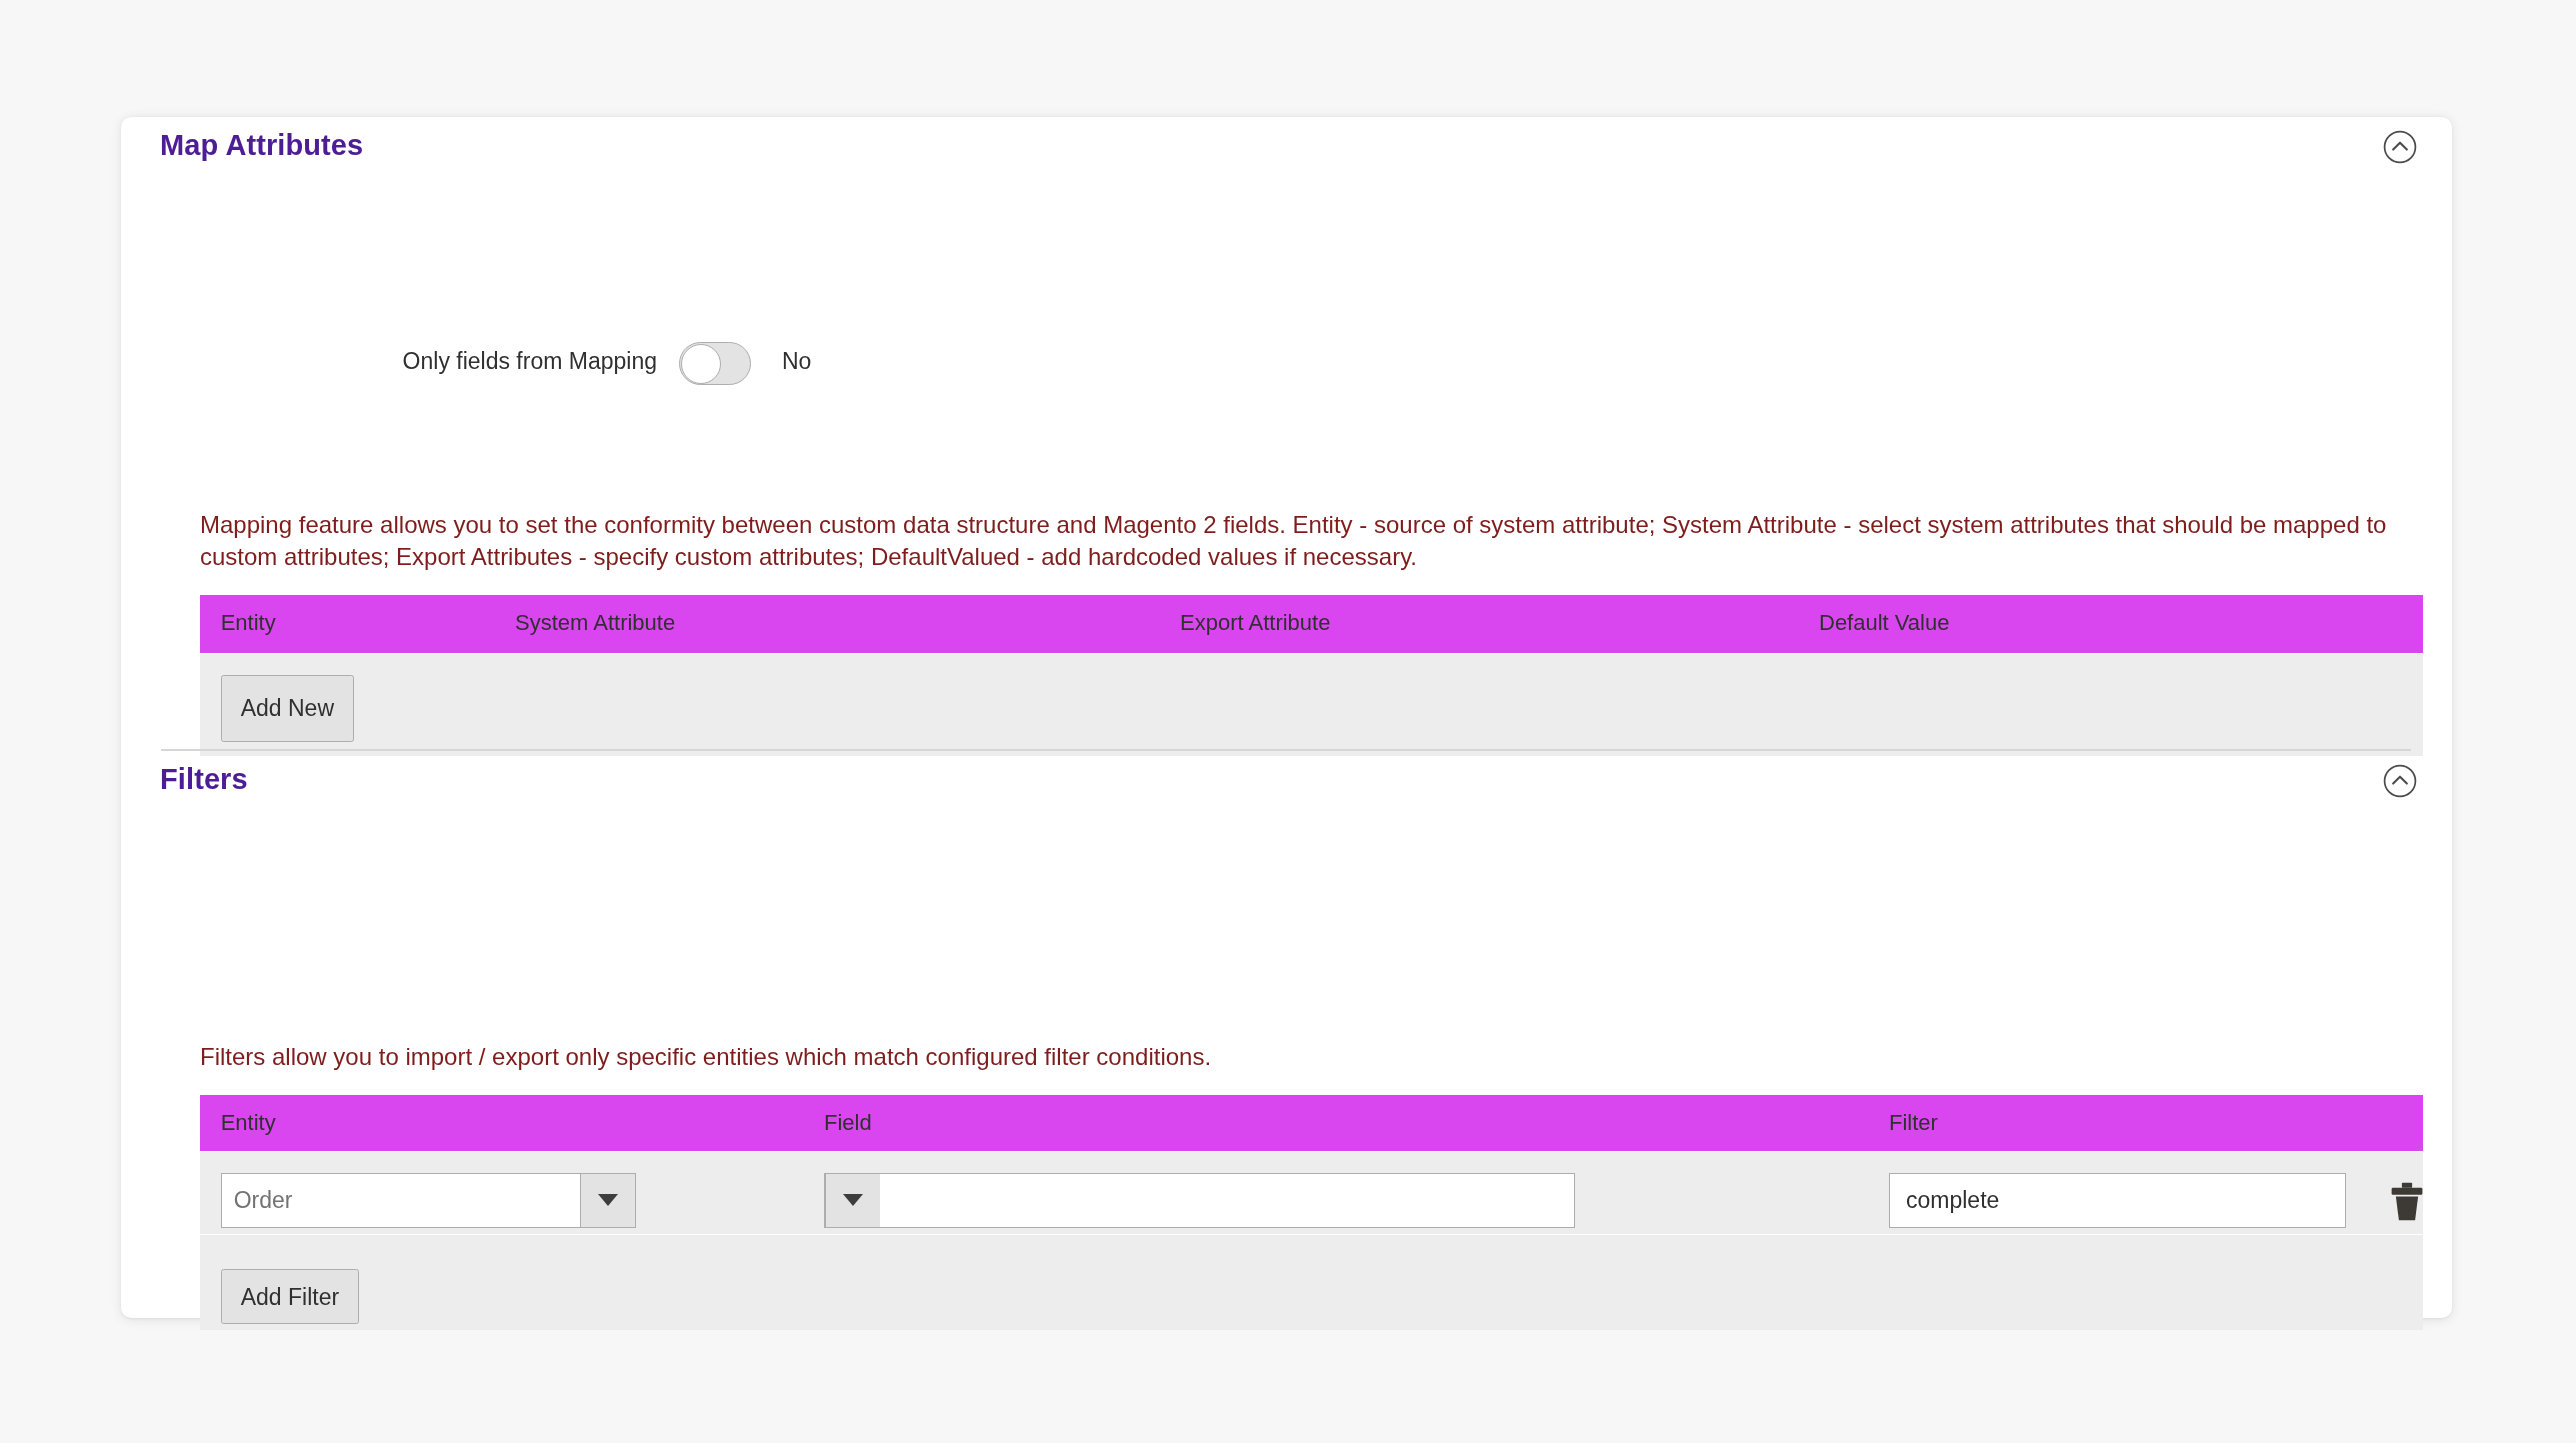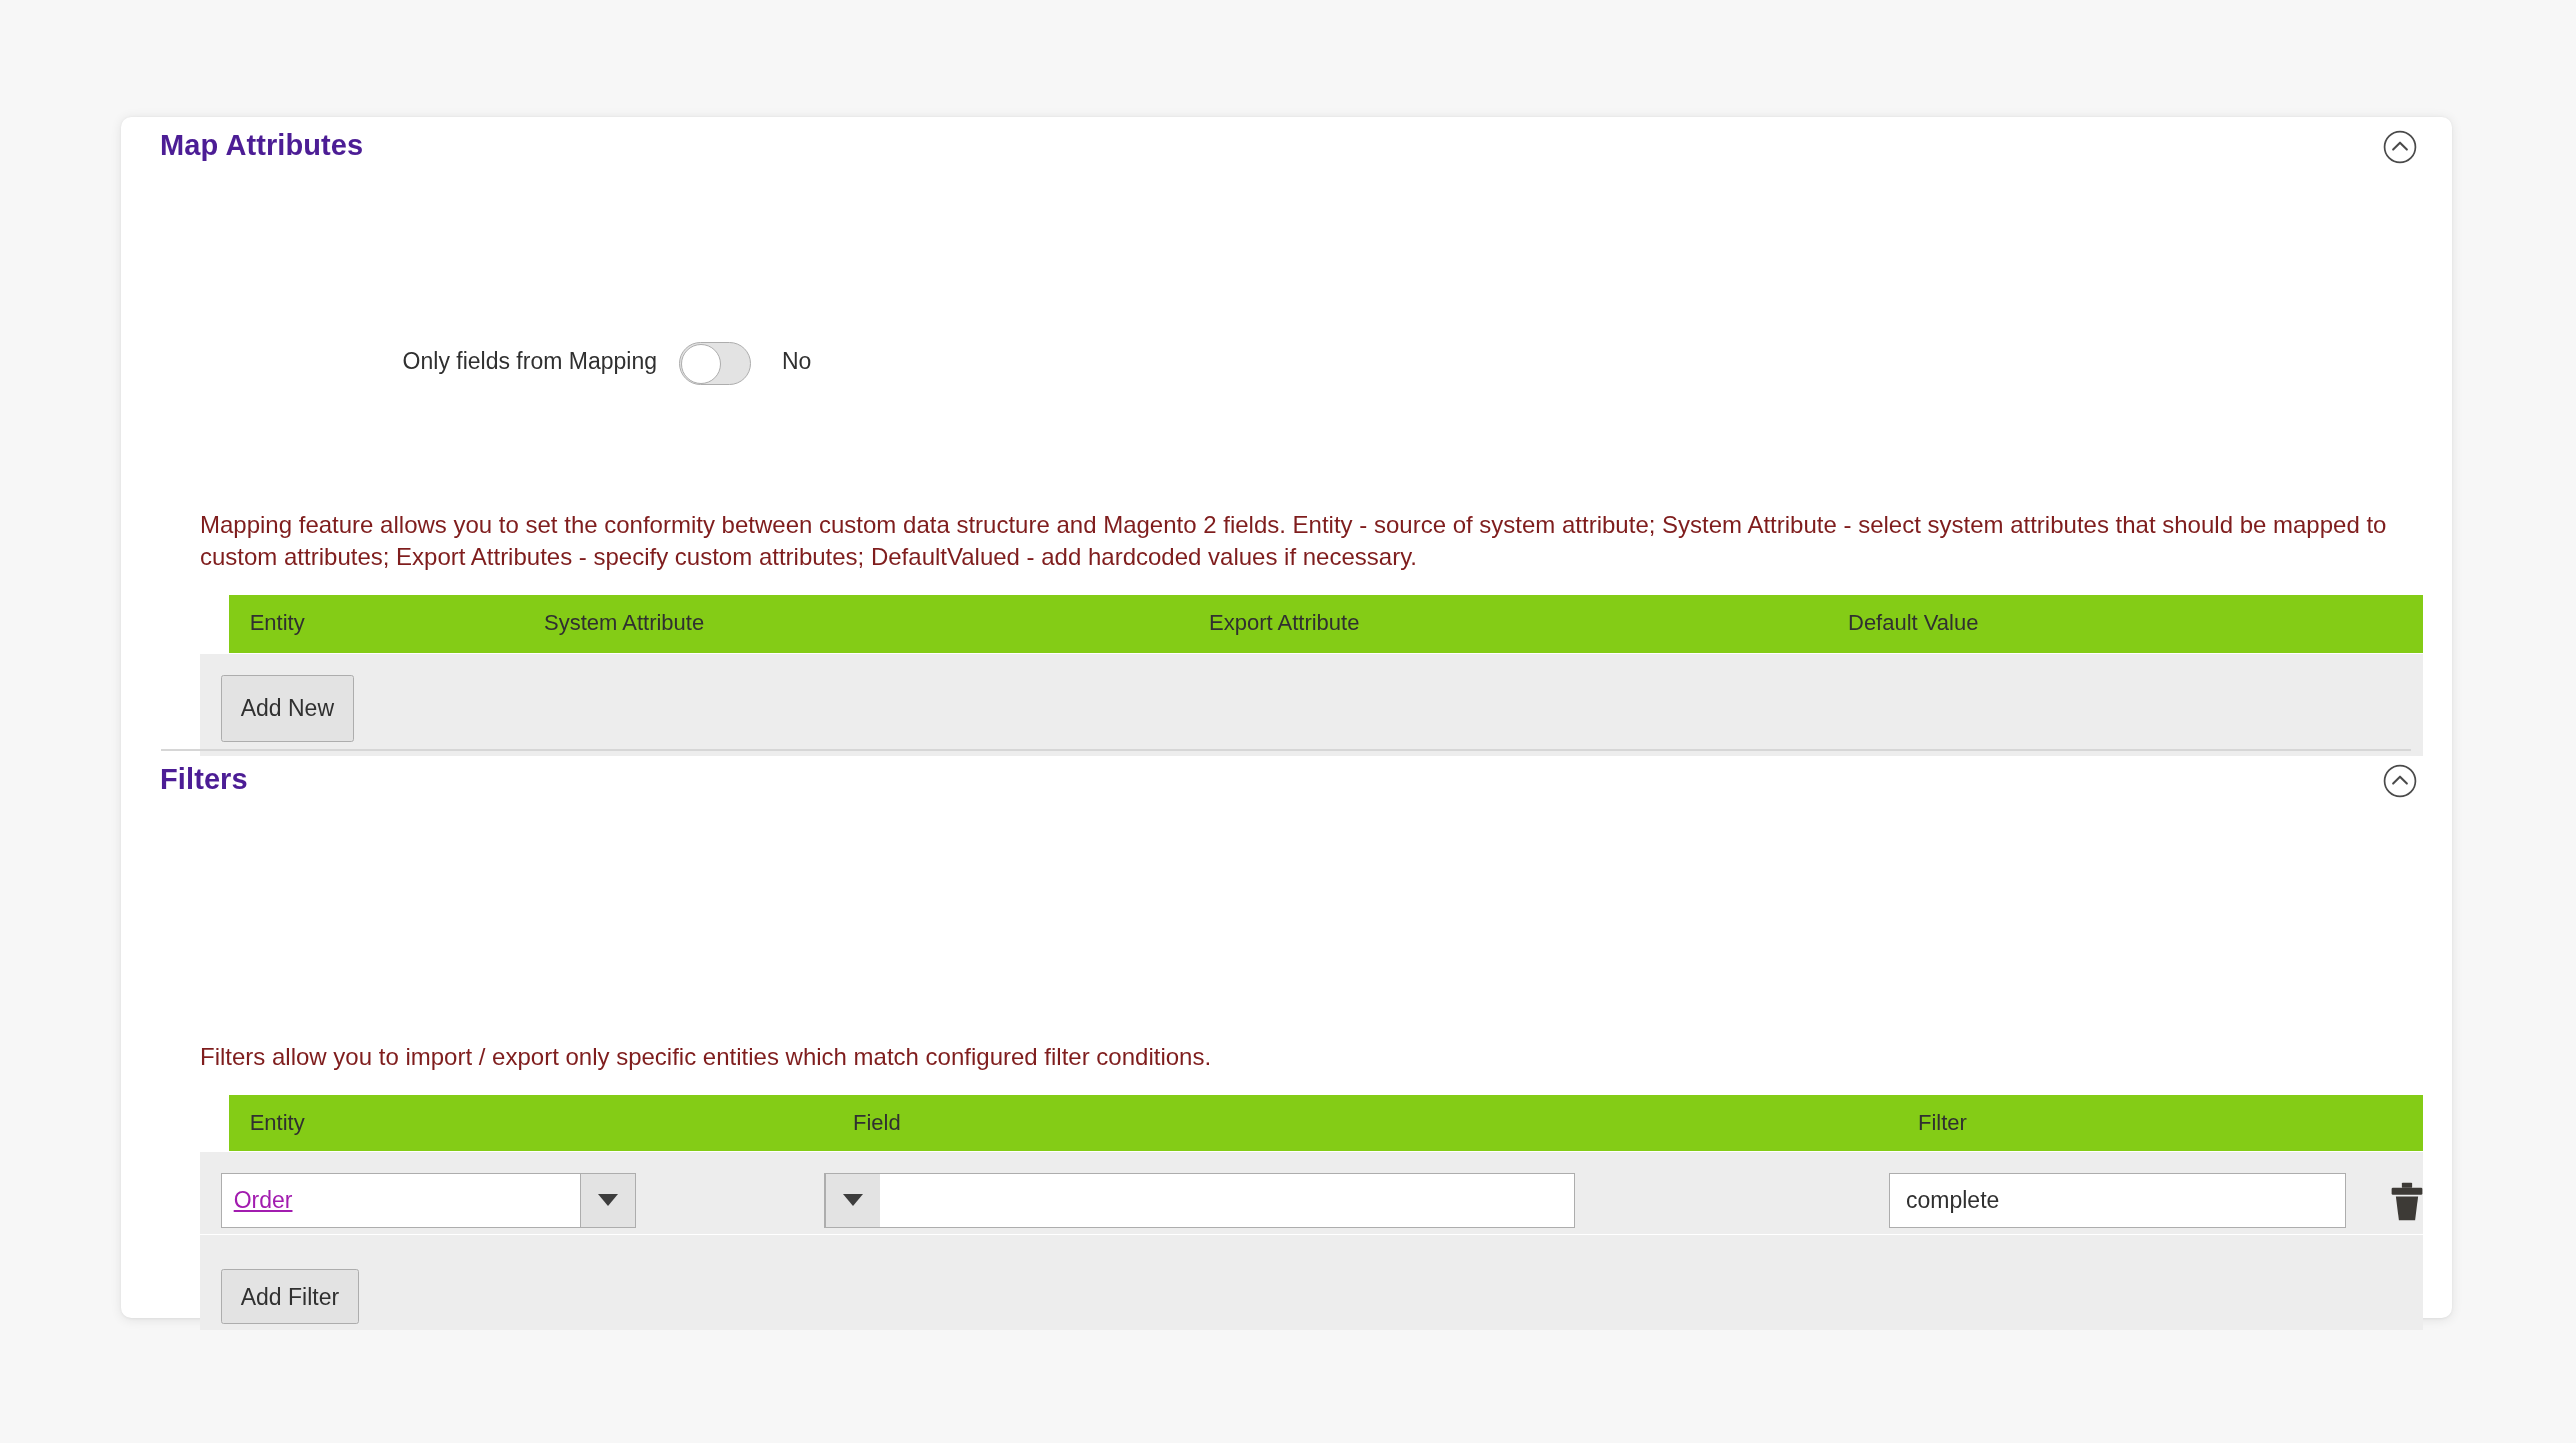--- a/index.html
+++ b/index.html
@@ -119,25 +119,24 @@
   .desc-filters { top: 924px; }
 
   
   .tbl {
     position: absolute;
     left: 79px;
     width: 2223px;
     background: #ffffff;
   }
   .tbl-head {
-    background: #84cc16;
+    background: #d946ef;
     height: 52px;
     position: relative;
     border-bottom: 1.7px solid #ffffff;
-    margin-left: 29px;
   }
   .th {
     position: absolute;
     top: 14.6px;
     font-size: 22px;
     color: #303030;
     white-space: nowrap;
   }
   .tbl-row {
     background: #ededed;
@@ -193,27 +192,26 @@
     height: 55px;
     border: 1.7px solid #adadad;
     background: #ffffff;
     display: flex;
     align-items: stretch;
     cursor: pointer;
   }
   .select-text {
     flex: 1;
     font-size: 23px;
-    color: #a21caf;
+    color: #737373;
     padding: 16px 12px;
     display: flex;
     align-items: center;
     white-space: nowrap;
     overflow: hidden;
-    text-decoration: underline;
   }
   .select-arrow-box {
     width: 55px;
     background: #e3e3e3;
     border-left: 1.7px solid #adadad;
     display: flex;
     align-items: center;
     justify-content: center;
   }
   .arrow-tri {

